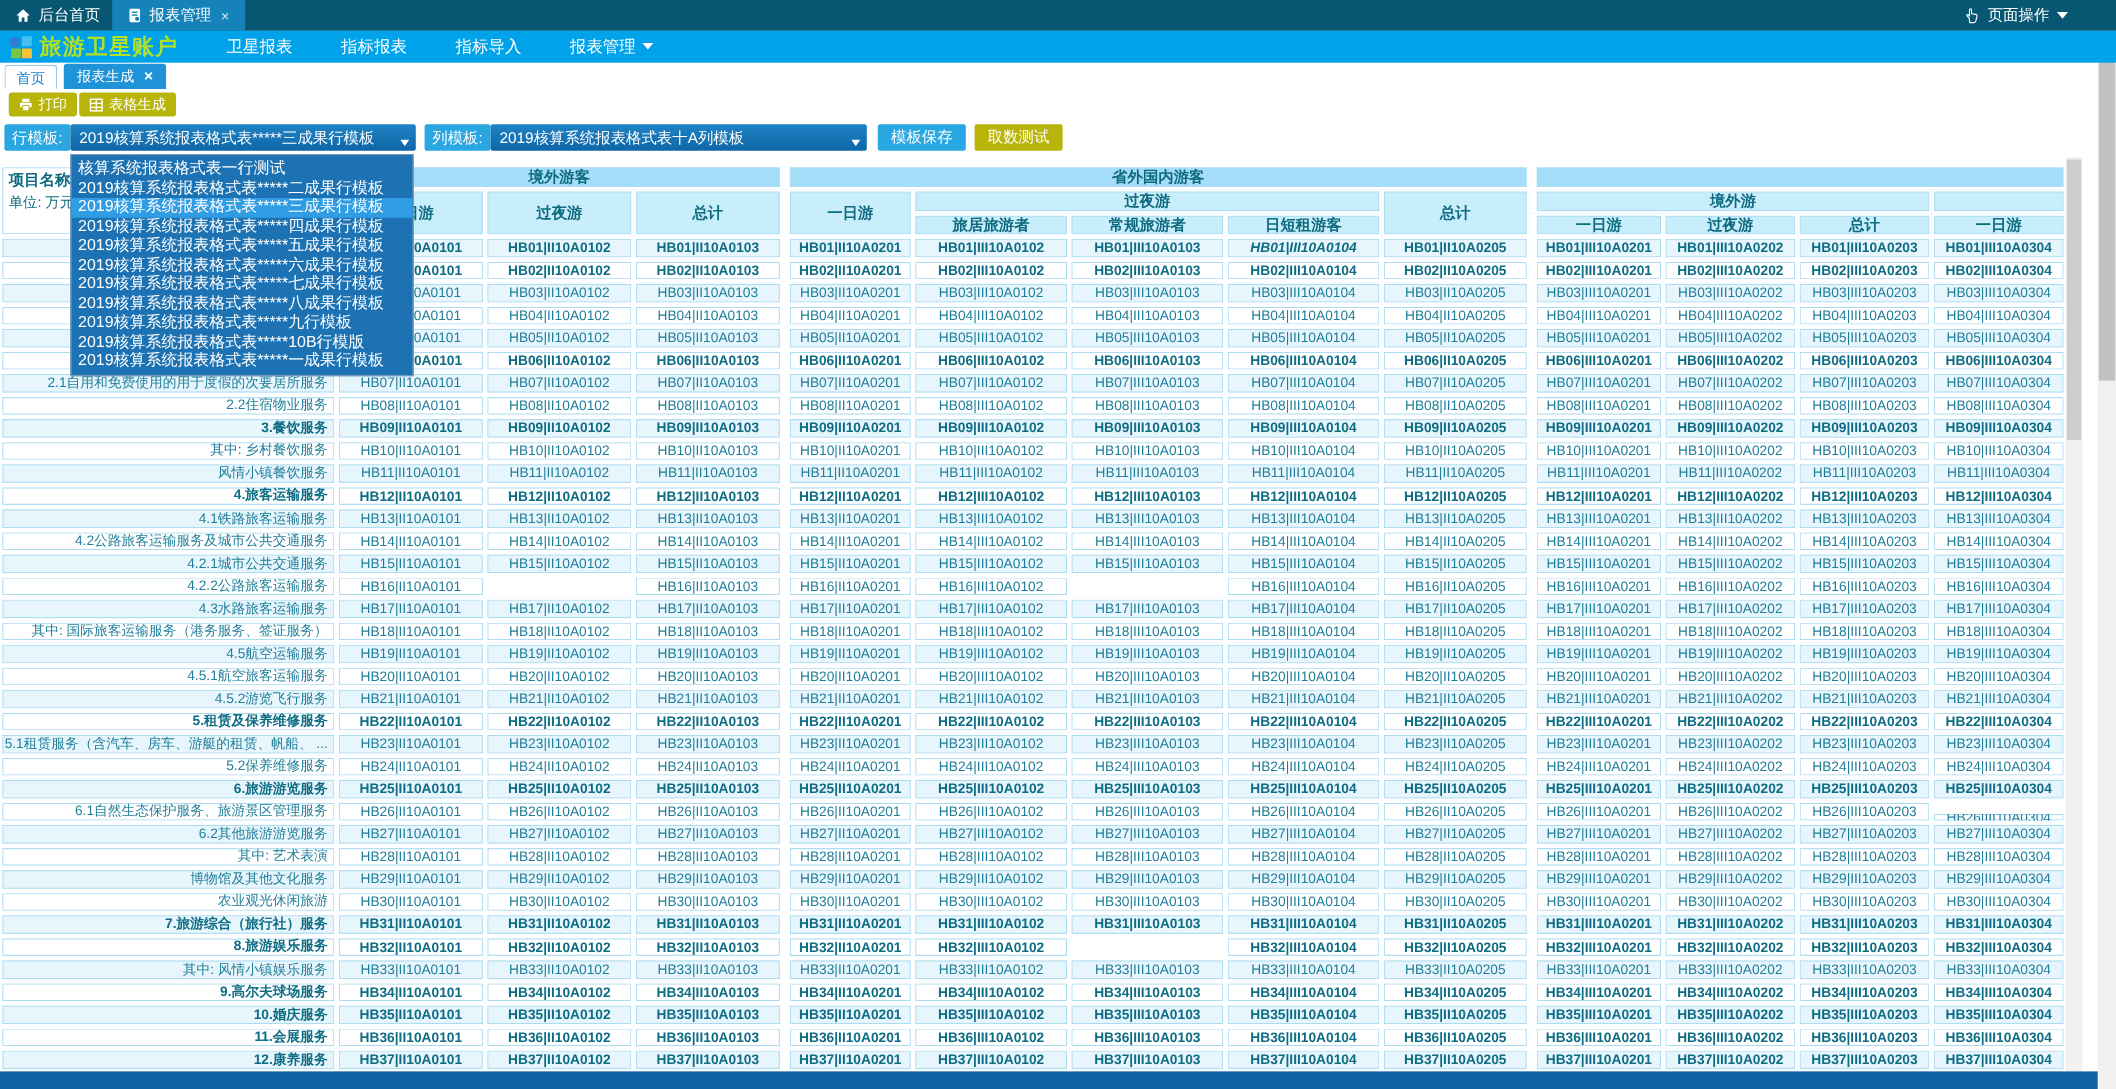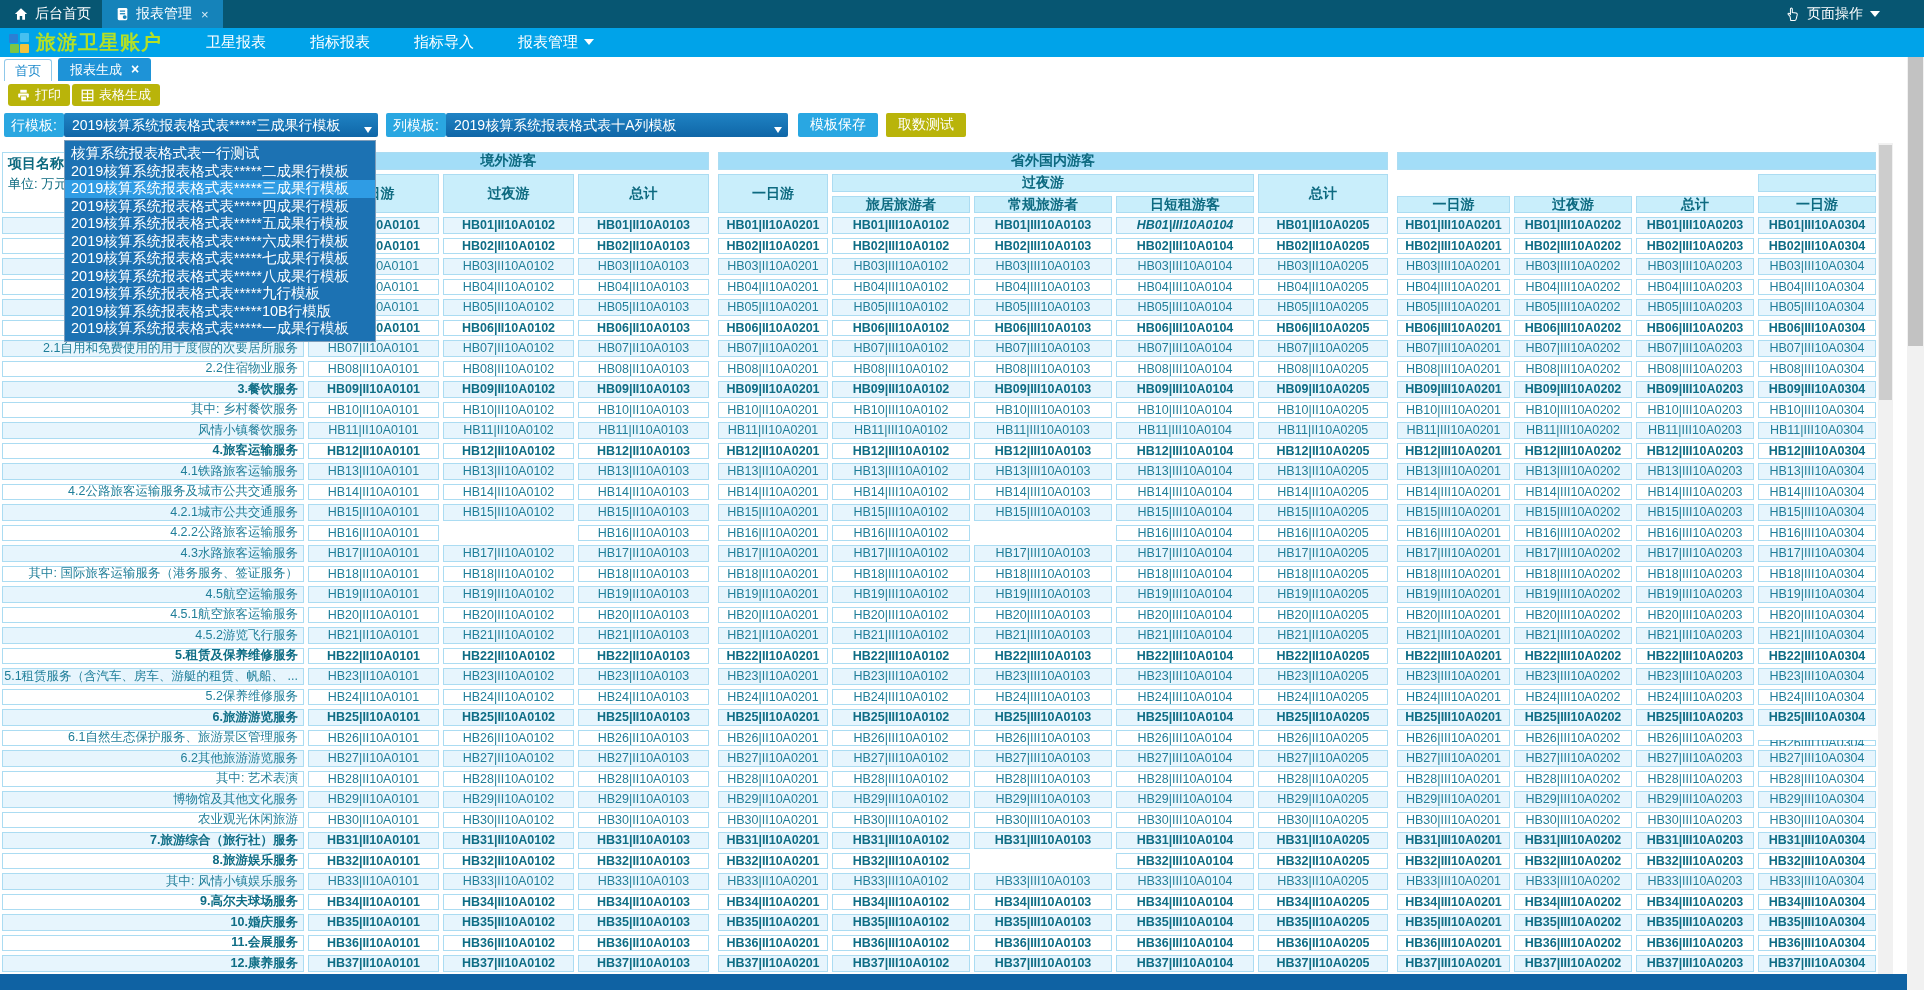--- a/index.html
+++ b/index.html
@@ -191,20 +191,21 @@
     <div class="cell hA gs" style="grid-column:5 / span 5; grid-row:1;">省外国内游客</div>
     <div class="cell hA" style="grid-column:2 / span 3; grid-row:1;">境外游客</div>
     <div class="cell hA gs" style="grid-column:10 / span 4; grid-row:1;"></div>
 
     <div class="cell hB" style="grid-column:2; grid-row:2 / span 2;">一日游</div>
     <div class="cell hB" style="grid-column:3; grid-row:2 / span 2;">过夜游</div>
     <div class="cell hB" style="grid-column:4; grid-row:2 / span 2;">总计</div>
     <div class="cell hB gs" style="grid-column:5; grid-row:2 / span 2;">一日游</div>
     <div class="cell hB" style="grid-column:6 / span 3; grid-row:2;">过夜游</div>
     <div class="cell hB" style="grid-column:9; grid-row:2 / span 2;">总计</div>
+    <div class="cell hB gs" style="grid-column:10 / span 3; grid-row:2;">境外游</div>
     <div class="cell hB" style="grid-column:13; grid-row:2;"></div>
 
     <div class="cell hB" style="grid-column:6; grid-row:3;">旅居旅游者</div>
     <div class="cell hB" style="grid-column:7; grid-row:3;">常规旅游者</div>
     <div class="cell hB" style="grid-column:8; grid-row:3;">日短租游客</div>
     <div class="cell hB gs" style="grid-column:10; grid-row:3;">一日游</div>
     <div class="cell hB" style="grid-column:11; grid-row:3;">过夜游</div>
     <div class="cell hB" style="grid-column:12; grid-row:3;">总计</div>
     <div class="cell hB" style="grid-column:13; grid-row:3;">一日游</div>
 

